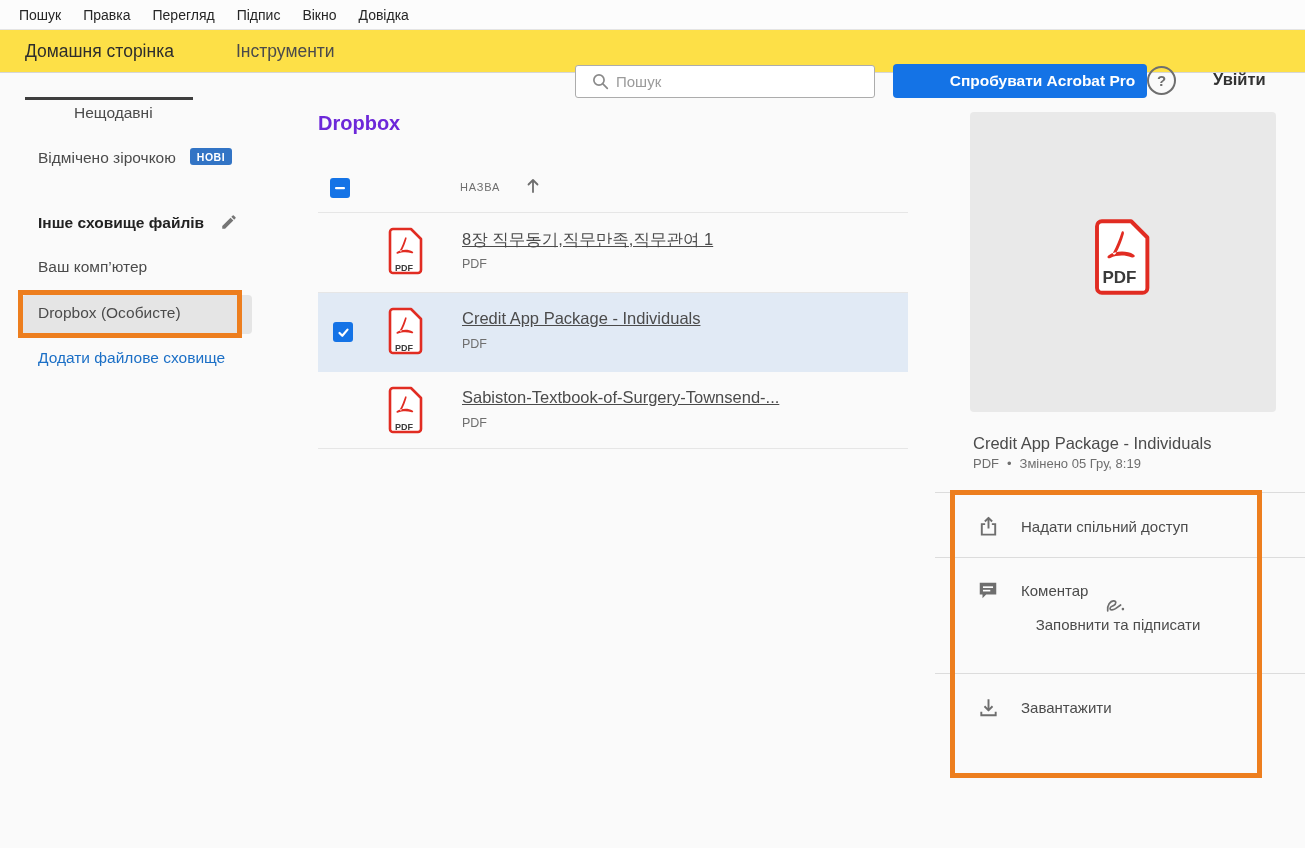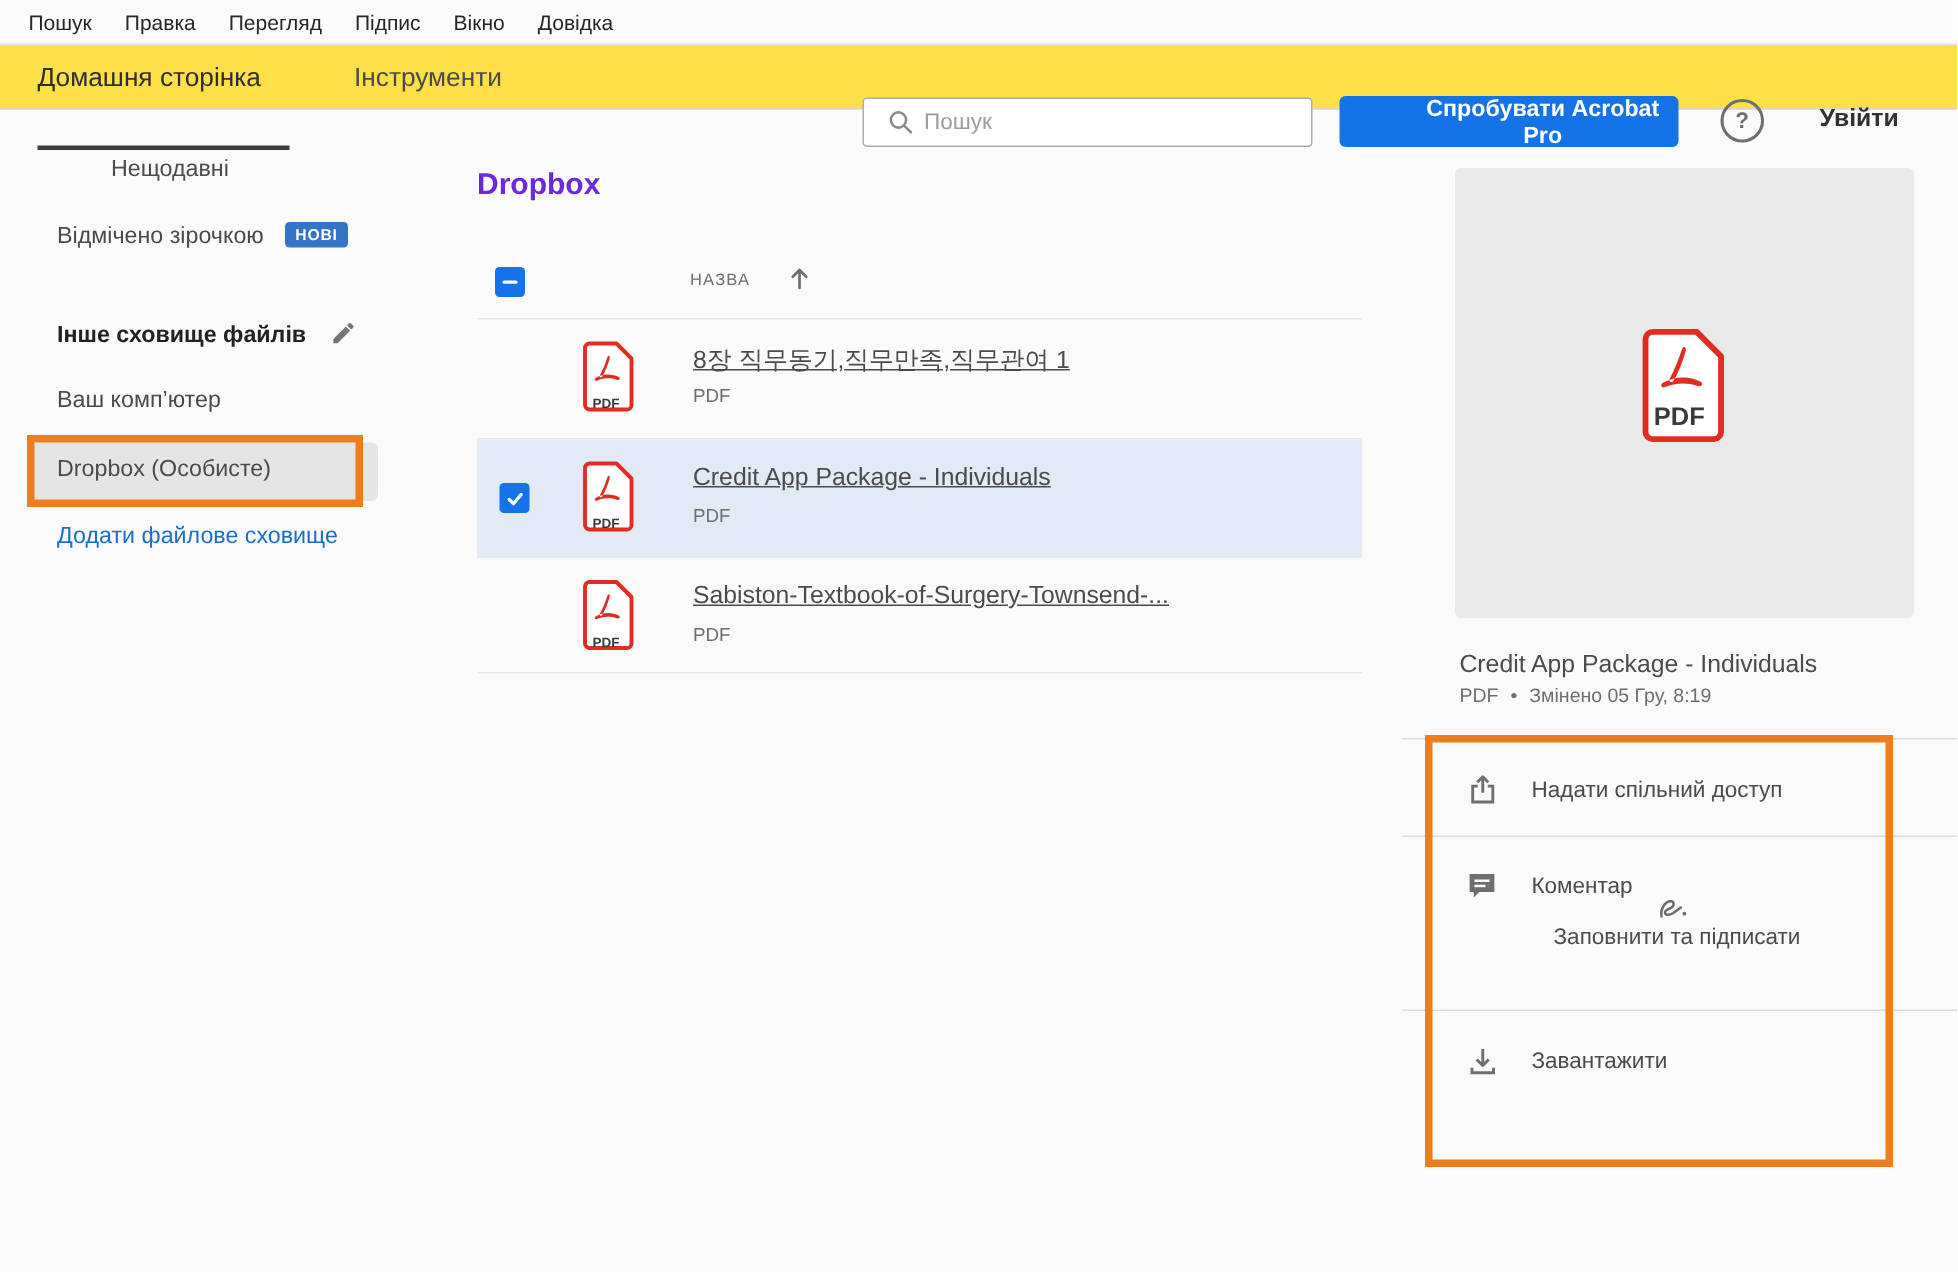--- a/index.html
+++ b/index.html
@@ -15,21 +15,21 @@
   .tabbar { position:absolute; left:0; top:30px; width:1305px; height:43px; background:#fde047; border-bottom:1px solid #d6d6d6; }
   .tab { position:absolute; top:0; height:42px; display:flex; align-items:center; font-size:17.5px; color:#4b4b4b; }
   .tab.home { left:25px; color:#2d2d2d; }
   .tab.tools { left:236px; }
   .tab-underline { position:absolute; left:25px; top:67px; width:168px; height:3px; background:#3e3e3e; }
 
   .searchbox { position:absolute; left:575px; top:35px; width:300px; height:33px; background:#fff; border:1px solid #acacac; border-radius:3px; display:flex; align-items:center; padding-left:16px; }
   .searchbox input { border:none; outline:none; flex:1; font-size:15px; color:#323232; margin-left:7px; background:transparent; font-family:inherit; }
   .searchbox input::placeholder { color:#9b9b9b; }
 
-  .try-pro { position:absolute; left:893px; top:34px; width:226px; height:34px; background:#1473e6; border:none; border-radius:4px; color:#fff; font-weight:bold; font-size:15.5px; font-family:inherit; cursor:pointer;padding-left:45px; }
+  .try-pro { position:absolute; left:893px; top:34px; width:254px; height:34px; background:#1473e6; border:none; border-radius:4px; color:#fff; font-weight:bold; font-size:15.5px; font-family:inherit; cursor:pointer;padding-left:45px; }
   .help-circle { position:absolute; left:1147px; top:36px; width:29px; height:29px; border:2px solid #6e6e6e; border-radius:50%; display:flex; align-items:center; justify-content:center; font-size:15px; font-weight:bold; color:#6e6e6e; cursor:pointer; }
   .sign-in { position:absolute; left:1213px; top:40px; font-size:16.5px; font-weight:bold; color:#323232; cursor:pointer; }
 
   
   .side-item { position:absolute; left:38px; font-size:15.5px; color:#4b4b4b; cursor:pointer; white-space:nowrap; }
   .side-item.bold { font-weight:bold; color:#222; }
   .badge-new { display:inline-block; margin-left:14px; background:#3274c5; color:#fff; font-size:10.5px; font-weight:bold; letter-spacing:.5px; padding:3px 7px 2px; border-radius:3px; vertical-align:2px; }
   .side-sel-bg { position:absolute; left:22px; top:295px; width:230px; height:39px; background:#e5e5e5; border-radius:4px; }
   .link-blue { color:#1b6fc6; }
   .pencil { display:inline-block; margin-left:12px; vertical-align:-3px; }

